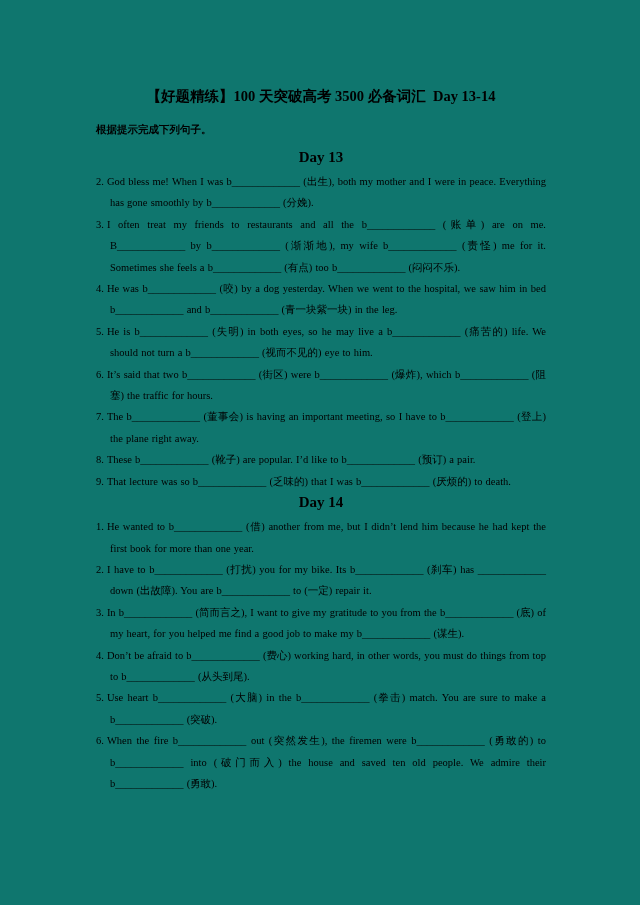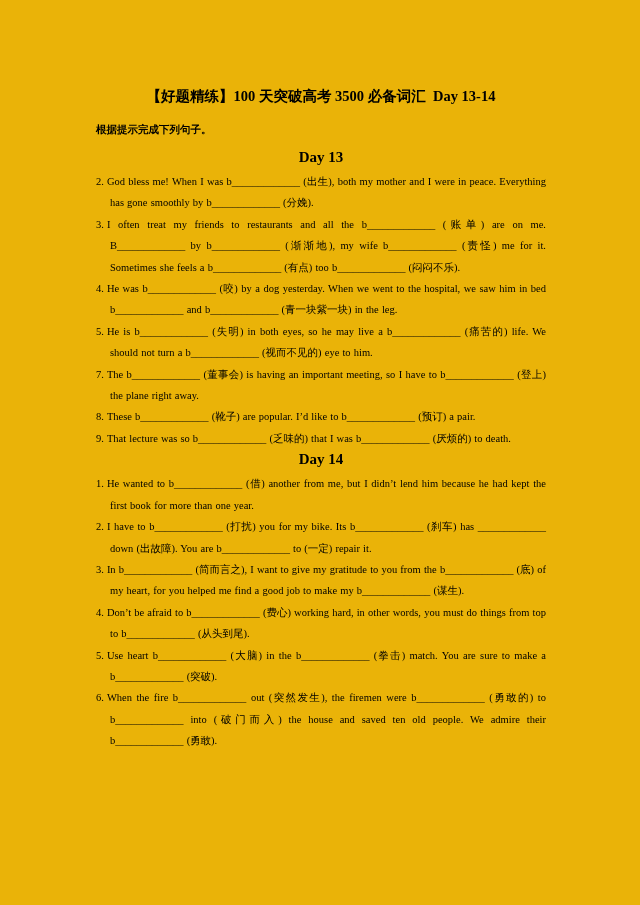--- a/index.html
+++ b/index.html
@@ -12,21 +12,21 @@
     height: 905px;
     overflow: hidden;
     font-family: "Liberation Serif", "DejaVu Serif", serif;
     color: #000000;
   }
   .page {
     box-sizing: border-box;
     width: 640px;
     height: 905px;
     padding: 86px 94px 40px 96px;
-    background: #eab308;
+    background: #0f766e;
   }
   .doc-title {
     font-size: 14.5px;
     font-weight: bold;
     text-align: center;
     white-space: pre-wrap;
     margin: 0 0 16px 0;
     line-height: 20px;
   }
   .instruction {
@@ -66,20 +66,21 @@
   <h1 class="doc-title">【好题精练】100 天突破高考 3500 必备词汇  Day 13-14</h1>
 
   <div class="instruction">根据提示完成下列句子。</div>
 
   <h2 class="day-heading">Day 13</h2>
 
   <p class="item"><span class="num">2.</span><span class="txt">God bless me! When I was b_____________ (出生), both my mother and I were in peace. Everything has gone smoothly by b_____________ (分娩).</span></p>
   <p class="item"><span class="num">3.</span><span class="txt">I often treat my friends to restaurants and all the b_____________ (账单) are on me. B_____________ by b_____________ (渐渐地), my wife b_____________ (责怪) me for it. Sometimes she feels a b_____________ (有点) too b_____________ (闷闷不乐).</span></p>
   <p class="item"><span class="num">4.</span><span class="txt">He was b_____________ (咬) by a dog yesterday. When we went to the hospital, we saw him in bed b_____________ and b_____________ (青一块紫一块) in the leg.</span></p>
   <p class="item"><span class="num">5.</span><span class="txt">He is b_____________ (失明) in both eyes, so he may live a b_____________ (痛苦的) life. We should not turn a b_____________ (视而不见的) eye to him.</span></p>
+  <p class="item"><span class="num">6.</span><span class="txt">It’s said that two b_____________ (街区) were b_____________ (爆炸), which b_____________ (阻塞) the traffic for hours.</span></p>
   <p class="item"><span class="num">7.</span><span class="txt">The b_____________ (董事会) is having an important meeting, so I have to b_____________ (登上) the plane right away.</span></p>
   <p class="item"><span class="num">8.</span><span class="txt">These b_____________ (靴子) are popular. I’d like to b_____________ (预订) a pair.</span></p>
   <p class="item"><span class="num">9.</span><span class="txt">That lecture was so b_____________ (乏味的) that I was b_____________ (厌烦的) to death.</span></p>
 
   <h2 class="day-heading second">Day 14</h2>
 
   <p class="item"><span class="num">1.</span><span class="txt">He wanted to b_____________ (借) another from me, but I didn’t lend him because he had kept the first book for more than one year.</span></p>
   <p class="item"><span class="num">2.</span><span class="txt">I have to b_____________ (打扰) you for my bike. Its b_____________ (刹车) has _____________ down (出故障). You are b_____________ to (一定) repair it.</span></p>
   <p class="item"><span class="num">3.</span><span class="txt">In b_____________ (简而言之), I want to give my gratitude to you from the b_____________ (底) of my heart, for you helped me find a good job to make my b_____________ (谋生).</span></p>
   <p class="item"><span class="num">4.</span><span class="txt">Don’t be afraid to b_____________ (费心) working hard, in other words, you must do things from top to b_____________ (从头到尾).</span></p>

